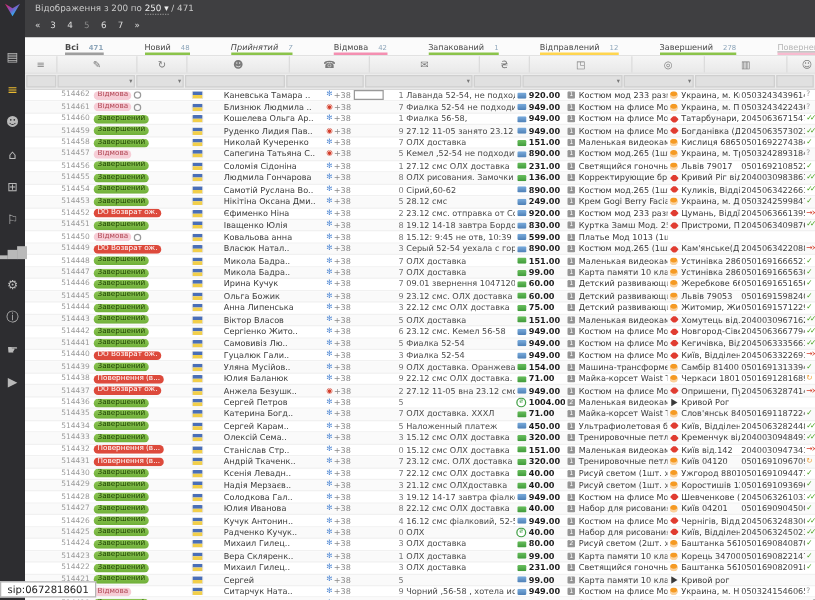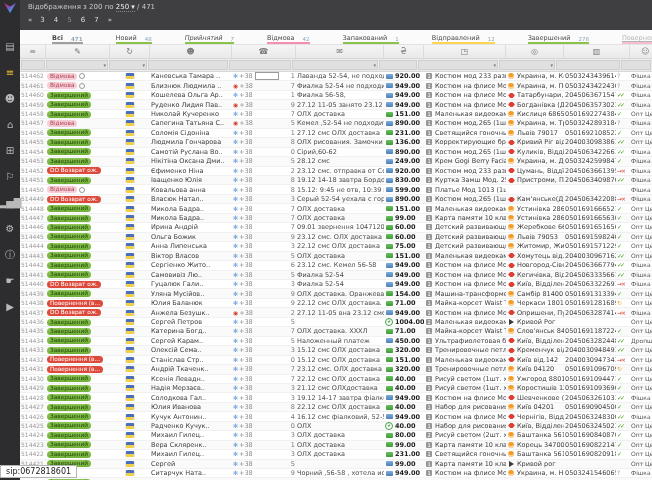--- a/index.html
+++ b/index.html
@@ -29,21 +29,21 @@
   .tab.dim .tc{color:#c9c9c9;}
   .tab.active{font-weight:bold;}
   
   .thead{height:13px;display:flex;background:linear-gradient(#f5f5f5,#e9e9e9);border-bottom:1px solid #d7d7d7;}
   .hc{box-sizing:border-box;border-right:1px solid #dcdcdc;display:flex;align-items:center;justify-content:center;color:#7a7a7a;font-size:8px;cursor:pointer;flex:none;}
   .tfilter{height:12px;display:flex;background:#ececec;border-bottom:1px solid #d7d7d7;}
   .fc{box-sizing:border-box;flex:none;margin:1px 0 1px 1px;background:#e0e0e0;border:1px solid #cfcfcf;position:relative;cursor:text;}
   .fc.has-f::after{content:"▾";position:absolute;right:1px;top:0;font-size:5px;color:#777;line-height:8px;}
   
   .rows{height:423px;overflow:hidden;}
-  .row{display:flex;align-items:center;height:8.46px;border-bottom:1px solid #f1f1f1;font-size:6.5px;color:#3c3c3c;cursor:pointer;}
+  .row{display:flex;align-items:center;height:8.46px;border-bottom:1px solid #f1f1f1;font-size:6.5px;color:#3c3c3c;cursor:pointer;padding-left:28px;}
   .row:nth-child(even){background:#fafafa;}
   .c{box-sizing:border-box;flex:none;overflow:hidden;white-space:nowrap;padding:0 1px;line-height:8px;}
   .c-id{width:26px;color:#9a9a9a;font-size:6px;}
   .c-st{width:64px;display:flex;align-items:center;}
   .c-fl{width:40px;display:flex;align-items:center;justify-content:center;}
   .c-nm{width:82px;}
   .c-ph{width:52px;display:flex;align-items:center;color:#8a8a8a;}
   .c-dg{width:12px;text-align:right;color:#777;}
   .c-cm{width:88px;color:#4a4a4a;}
   .c-pay{width:10px;display:flex;align-items:center;justify-content:center;}
@@ -818,21 +818,21 @@
     <span class="c c-id">514446</span>
     <span class="c c-st st-done">
             <span class="pill">Завершений</span>
           </span>
     <span class="c c-fl">
             <span class="flag">
               <i class="fb"></i>
               <i class="fy"></i>
             </span>
           </span>
-    <span class="c c-nm">Ирина Андрій</span>
+    <span class="c c-nm">Ирина Кучук</span>
     <span class="c c-ph ph-blue">
             <span class="phi">✻</span>
             <span class="pfx">+38</span>
           </span>
     <span class="c c-dg">7</span>
     <span class="c c-cm">09.01 звернення 10471203 04..</span>
     <span class="c c-pay pay-hand">
             <span class="pico"></span>
           </span>
     <span class="c c-pr">60.00</span>

